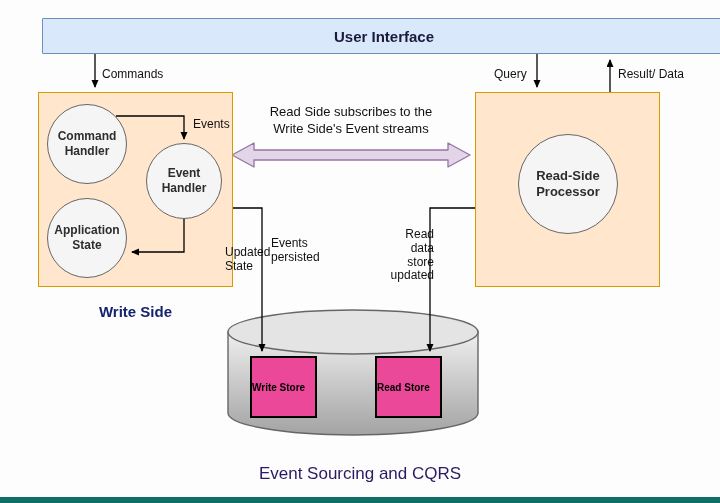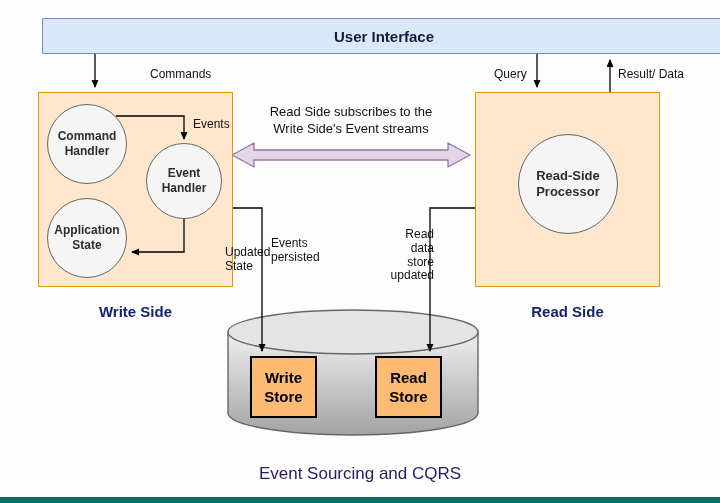--- a/index.html
+++ b/index.html
@@ -28,23 +28,23 @@
     background:#f5f5f5;border:1.5px solid #666;border-radius:50%;
     display:flex;align-items:center;justify-content:center;text-align:center;
     font-size:12px;font-weight:bold;color:#2d2d2d;box-sizing:border-box;
     line-height:1.25;padding:4px;
   }
   .ch{left:47px;top:104px;width:80px;height:80px;}
   .eh{left:146px;top:143px;width:76px;height:76px;}
   .as{left:47px;top:198px;width:80px;height:80px;}
   .rp{left:518px;top:134px;width:100px;height:100px;font-size:13px;text-align:center;}
   .store-box{
-    background:#fdba74;border:2px solid #000;box-sizing:border-box;
-    display:flex;align-items:center;justify-content:center;text-align:center;
-    font-size:15px;font-weight:bold;color:#000;line-height:1.3;z-index:2;
+    background:#ec4899;border:2px solid #000;box-sizing:border-box;
+    display:flex;align-items:center;justify-content:flex-start;text-align:center;
+    font-size:10px;font-weight:bold;color:#000;line-height:1.3;z-index:2;
   }
   .ws{left:250px;top:356px;width:67px;height:62px;}
   .rs{left:375px;top:356px;width:67px;height:62px;}
   .edge-lbl{font-size:12px;color:#111;line-height:1.15;z-index:2;}
   .sub-text{
     left:237px;top:103px;width:228px;text-align:center;
     font-size:13px;color:#111;line-height:17px;z-index:2;
   }
   .side-lbl{
     font-size:15px;font-weight:bold;color:#16226e;text-align:center;z-index:2;
@@ -94,35 +94,34 @@
     <span>Read-Side Processor</span>
   </div>
 
   <div class="abs store-box ws">
     <span>Write Store</span>
   </div>
   <div class="abs store-box rs">
     <span>Read Store</span>
   </div>
 
-  <div class="abs edge-lbl" style="left:102px;top:68px;margin-left:48px;">Commands</div>
+  <div class="abs edge-lbl" style="left:102px;top:68px;">Commands</div>
   <div class="abs edge-lbl" style="left:494px;top:68px;">Query</div>
   <div class="abs edge-lbl" style="left:618px;top:68px;">Result/ Data</div>
   <div class="abs edge-lbl" style="left:193px;top:118px;">Events</div>
   <div class="abs edge-lbl" style="left:225px;top:246px;width:56px;">Updated State</div>
   <div class="abs edge-lbl" style="left:271px;top:237px;width:60px;">Events persisted</div>
   <div class="abs edge-lbl" style="left:384px;top:228px;width:50px;text-align:right;">Read data store updated</div>
 
   <div class="abs sub-text">
     <div>Read Side subscribes to the</div>
     <div>Write Side's Event streams</div>
   </div>
 
   <div class="abs side-lbl wsl">Write Side</div>
-  <div class="abs side-lbl rsl">Read Side</div>
 
   <div class="abs diagram-title">Event Sourcing and CQRS</div>
 
   <svg id="arrow-layer" class="layer" width="720" height="503" viewBox="0 0 720 503">
     <defs>
       <marker id="ah" markerWidth="9" markerHeight="9" refX="7" refY="3.5" orient="auto" markerUnits="userSpaceOnUse">
         <path d="M0,0 L8,3.5 L0,7 Z" fill="#000"></path>
       </marker>
     </defs>
     <g fill="none" stroke="#000" stroke-width="1.3">

